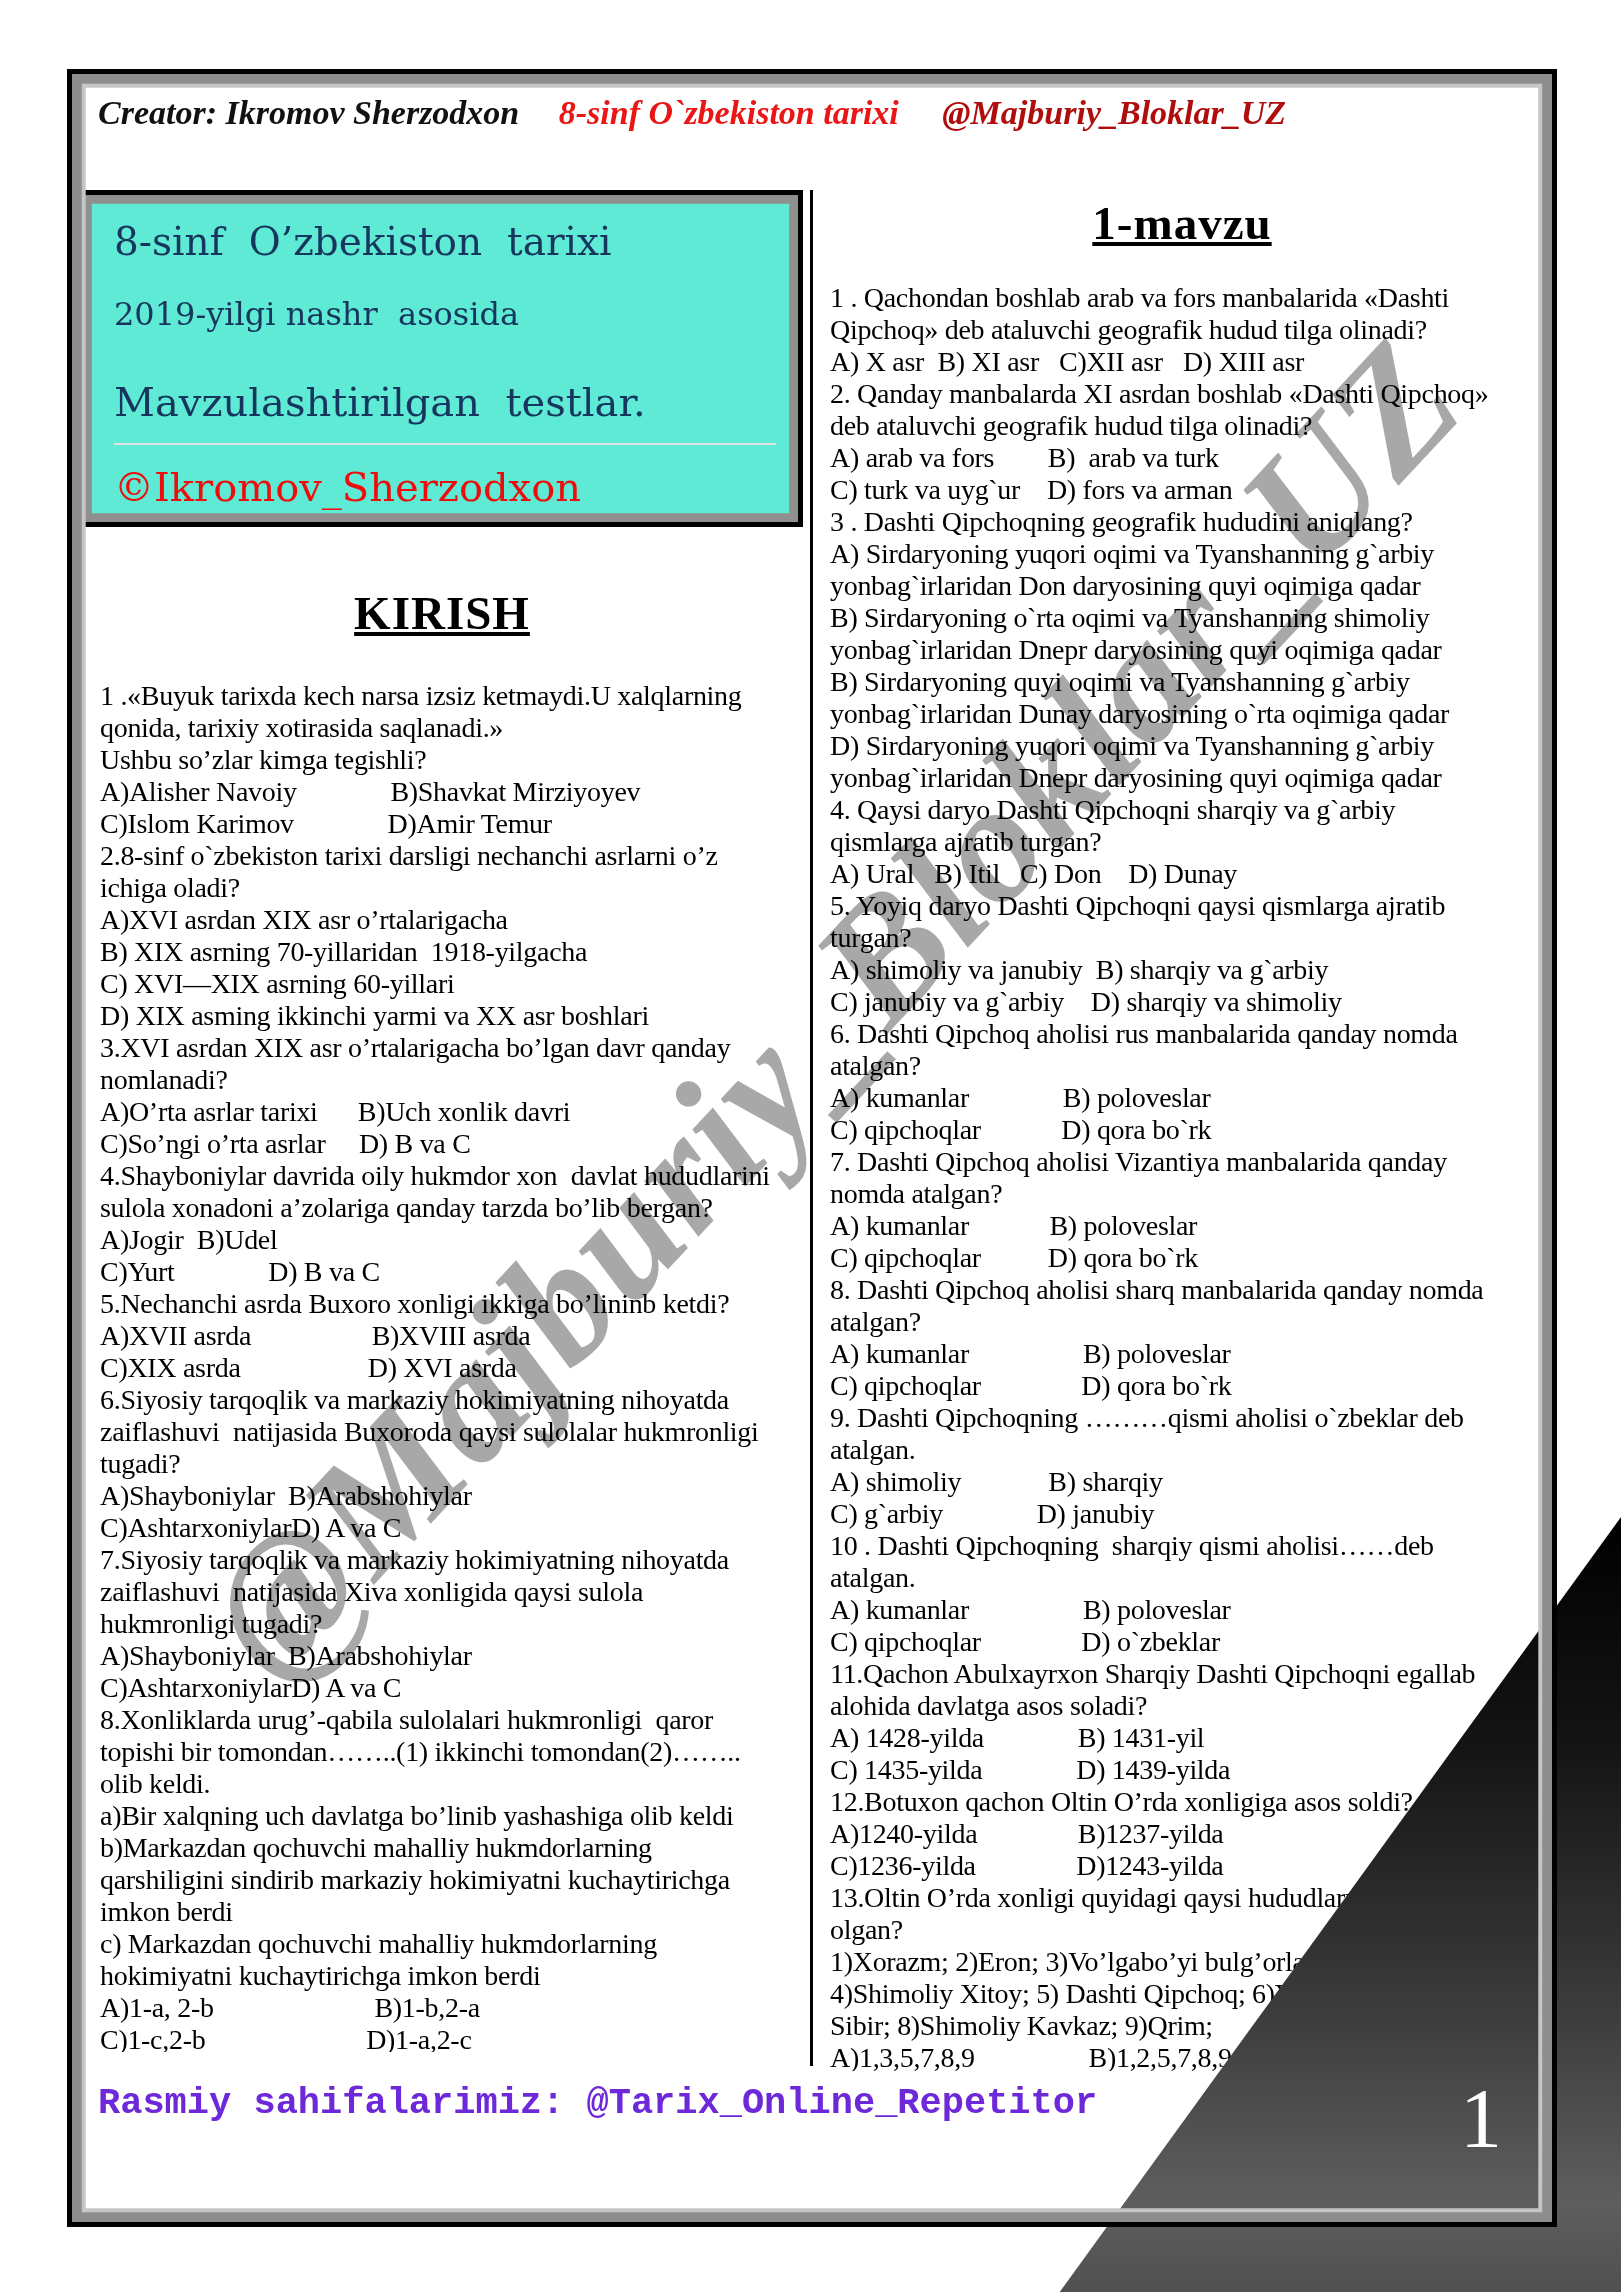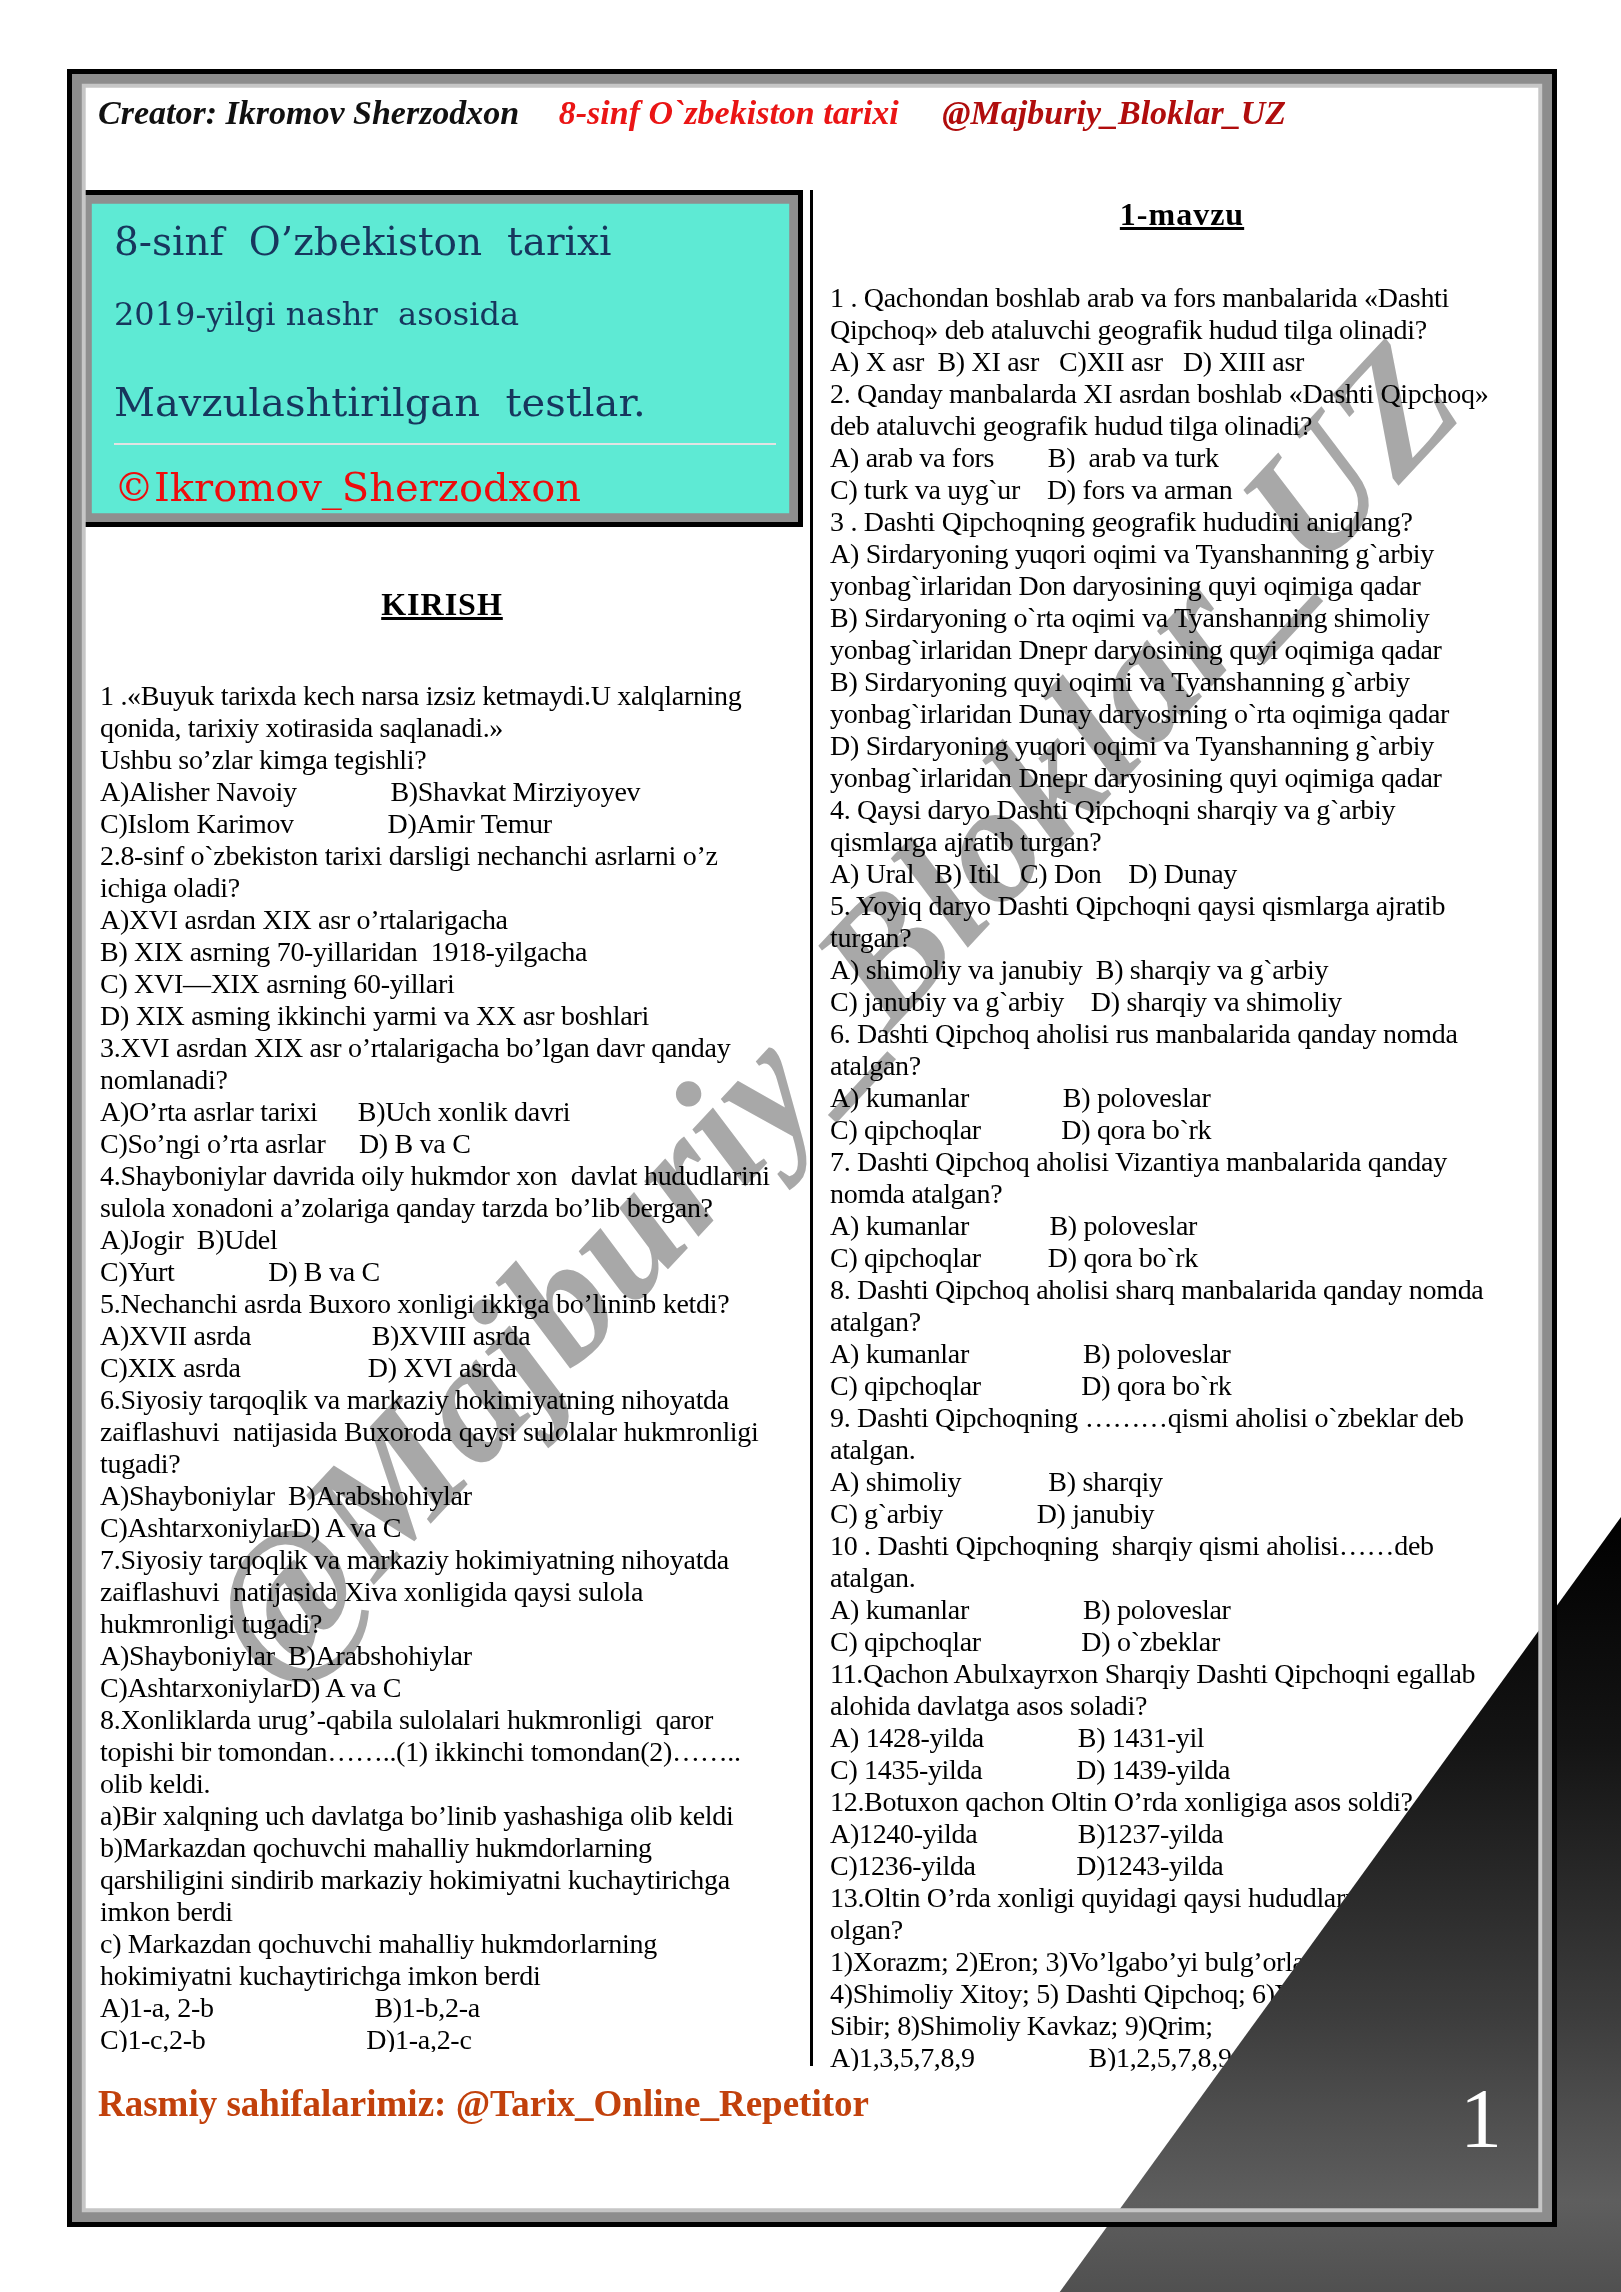--- a/index.html
+++ b/index.html
@@ -22,30 +22,30 @@
   .title-box{position:absolute;left:78px;top:190px;width:725px;height:337px;box-sizing:border-box;
              border:5.9px solid #000;box-shadow:inset 0 0 0 8.8px #8f8f8f;background:#5eead4;
              padding:23.5px 0 0 31px;font-family:"DejaVu Serif", serif;}
   .tb1{font-size:39px;line-height:45px;color:#17365d;white-space:pre;}
   .tb2{font-size:32px;line-height:51px;color:#17365d;margin-top:25.5px;white-space:pre;}
   .tb3{font-size:40px;line-height:46px;color:#17365d;margin-top:39px;white-space:pre;}
   .tb-copy{font-size:40px;line-height:47px;color:#ee0c0c;margin-top:17.6px;margin-right:21.6px;
            border-top:2px solid #e2e2e2;padding-top:19px;white-space:pre;}
   
   .col-divider{position:absolute;left:810px;top:190px;width:2.9px;height:1876px;background:#000;}
-  .col-heading{position:absolute;font-weight:bold;font-size:32px;text-decoration:underline;
+  .col-heading{position:absolute;font-weight:bold;font-size:47px;text-decoration:underline;
                text-align:center;color:#000;letter-spacing:1px;}
   .kirish{left:83px;top:586px;width:718px;}
   .mavzu{left:829px;top:196px;width:706px;}
   .col-body{position:absolute;font-size:28px;line-height:32px;letter-spacing:-0.3px;
             color:#000;white-space:pre;overflow:hidden;}
   .left-body{left:100px;top:680px;width:725px;height:1372px;}
   .right-body{left:830px;top:282px;width:710px;height:1789px;}
   
-  .footer{position:absolute;left:98px;top:2082px;font-weight:bold;font-size:37px;color:#c2410c;white-space:pre;}
+  .footer{position:absolute;left:98px;top:2082px;font-weight:bold;font-size:37px;color:#6d28d9;white-space:pre;font-family:Liberation Mono, monospace;}
   
   .triangle{position:absolute;left:0;top:0;width:1621px;height:2293px;z-index:3;pointer-events:none;
             clip-path:polygon(1059px 2293px, 1621px 1517px, 1621px 2293px);
             background:linear-gradient(180deg,#000 66%,#141414 76%,#3d3d3d 88%,#5e5e5e 96%,#505050 100%);}
   .page-number{position:absolute;left:1460px;top:2070px;font-size:84px;color:#ffffff;z-index:4;
                font-family:"Liberation Serif", serif;}
   
   .page-frame{position:absolute;left:67px;top:69px;width:1490px;height:2158px;box-sizing:border-box;
               border:5.9px solid #000;box-shadow:inset 0 0 0 9.8px #8d8d8d, inset 0 0 0 13.7px #c6c6c6;
               z-index:5;pointer-events:none;background:transparent;}

